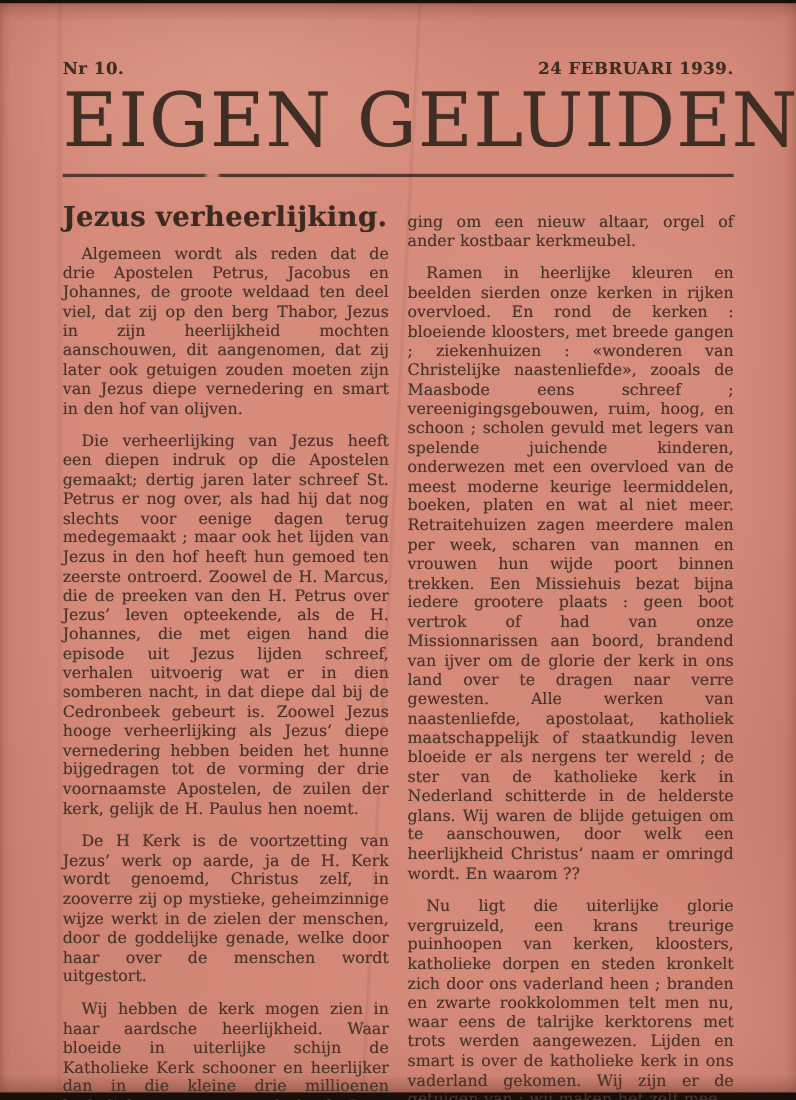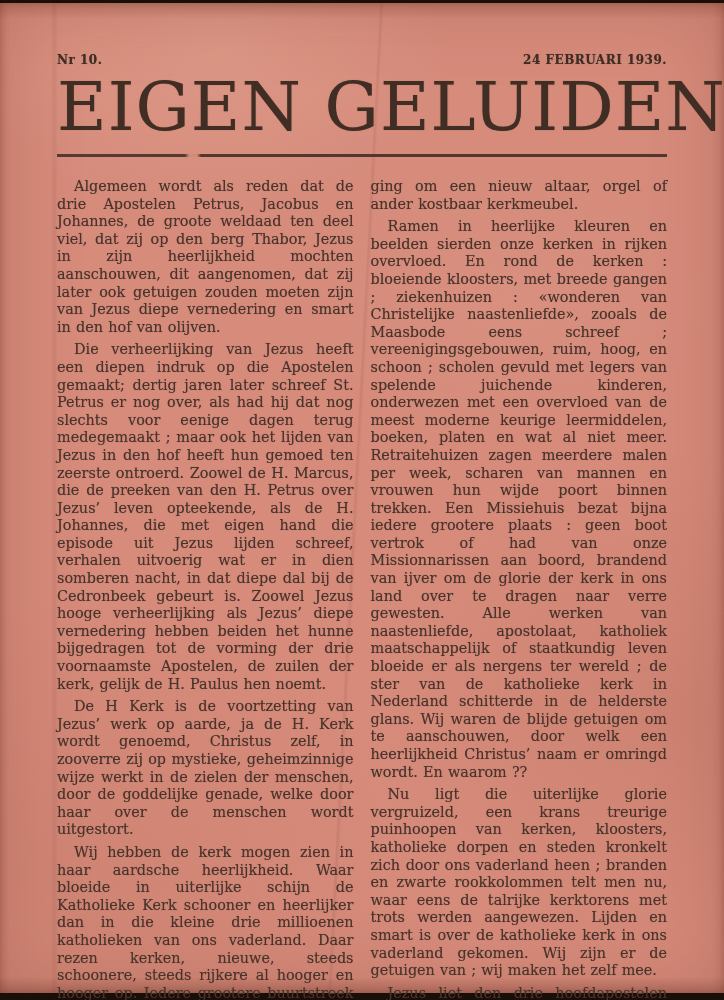--- a/index.html
+++ b/index.html
@@ -31,21 +31,21 @@
   }
   .content {
     position: relative;
     padding: 50px 57px 0 57px;
     color: #49342c;
   }
   .masthead-row {
     display: flex;
     justify-content: space-between;
     align-items: baseline;
-    font-size: 12px;
+    font-size: 15px;
     font-weight: bold;
     letter-spacing: 0.5px;
     color: #3f2d24;
     text-shadow: 0 0 0.7px rgba(63,45,36,0.55);
   }
   .masthead {
     margin: 6px 0 0 0;
     font-size: 68px;
     font-weight: normal;
     line-height: 1.0;
@@ -71,21 +71,21 @@
   .col { flex: 1 1 0; min-width: 0; }
   .article-heading {
     margin: 0 0 9px 0;
     font-size: 25px;
     font-weight: bold;
     letter-spacing: 0.3px;
     color: #3c2a22;
     text-shadow: 0 0 0.8px rgba(60,42,34,0.5);
   }
   .col p {
-    margin: 0 0 5px 0;
+    margin: 12px 0 5px 0;
     font-size: 14.4px;
     line-height: 17.6px;
     text-align: justify;
     text-indent: 17px;
     word-spacing: 0.6px;
     color: #48342b;
     text-shadow: 0 0 0.7px rgba(72,52,43,0.5);
   }
   .col p.cont { text-indent: 0; }
 </style>
@@ -100,20 +100,21 @@
       <span>24 FEBRUARI 1939.</span>
     </div>
 
     <h1 class="masthead">EIGEN GELUIDEN</h1>
 
     <div class="rule"></div>
 
     <div class="columns">
 
       <div class="col">
+        <h2 class="article-heading">Jezus verheerlijking.</h2>
         <p>Algemeen wordt als reden dat de drie Apostelen Petrus, Jacobus en Johannes, de groote weldaad ten deel viel, dat zij op den berg Thabor, Jezus in zijn heerlijkheid mochten aanschouwen, dit aangenomen, dat zij later ook getuigen zouden moeten zijn van Jezus diepe vernedering en smart in den hof van olijven.</p>
         <p>Die verheerlijking van Jezus heeft een diepen indruk op die Apostelen gemaakt; dertig jaren later schreef St. Petrus er nog over, als had hij dat nog slechts voor eenige dagen terug medegemaakt ; maar ook het lijden van Jezus in den hof heeft hun gemoed ten zeerste ontroerd. Zoowel de H. Marcus, die de preeken van den H. Petrus over Jezus’ leven opteekende, als de H. Johannes, die met eigen hand die episode uit Jezus lijden schreef, verhalen uitvoerig wat er in dien somberen nacht, in dat diepe dal bij de Cedronbeek gebeurt is. Zoowel Jezus hooge verheerlijking als Jezus’ diepe vernedering hebben beiden het hunne bijgedragen tot de vorming der drie voornaamste Apostelen, de zuilen der kerk, gelijk de H. Paulus hen noemt.</p>
         <p>De H Kerk is de voortzetting van Jezus’ werk op aarde, ja de H. Kerk wordt genoemd, Christus zelf, in zooverre zij op mystieke, geheimzinnige wijze werkt in de zielen der menschen, door de goddelijke genade, welke door haar over de menschen wordt uitgestort.</p>
         <p>Wij hebben de kerk mogen zien in haar aardsche heerlijkheid. Waar bloeide in uiterlijke schijn de Katholieke Kerk schooner en heerlijker dan in die kleine drie millioenen katholieken van ons vaderland. Daar rezen kerken, nieuwe, steeds schoonere, steeds rijkere al hooger en hooger op. Iedere grootere buurtstreek bijna ontving zijn kerk. De mildadigheid der geloovigen kende geen grenzen, als het</p>
       </div>
 
       <div class="col">
         <p class="cont">ging om een nieuw altaar, orgel of ander kostbaar kerkmeubel.</p>
         <p>Ramen in heerlijke kleuren en beelden sierden onze kerken in rijken overvloed. En rond de kerken : bloeiende kloosters, met breede gangen ; ziekenhuizen : «wonderen van Christelijke naastenliefde», zooals de Maasbode eens schreef ; vereenigingsgebouwen, ruim, hoog, en schoon ; scholen gevuld met legers van spelende juichende kinderen, onderwezen met een overvloed van de meest moderne keurige leermiddelen, boeken, platen en wat al niet meer. Retraitehuizen zagen meerdere malen per week, scharen van mannen en vrouwen hun wijde poort binnen trekken. Een Missiehuis bezat bijna iedere grootere plaats : geen boot vertrok of had van onze Missionnarissen aan boord, brandend van ijver om de glorie der kerk in ons land over te dragen naar verre gewesten. Alle werken van naastenliefde, apostolaat, katholiek maatschappelijk of staatkundig leven bloeide er als nergens ter wereld ; de ster van de katholieke kerk in Nederland schitterde in de helderste glans. Wij waren de blijde getuigen om te aanschouwen, door welk een heerlijkheid Christus’ naam er omringd wordt. En waarom ??</p>
         <p>Nu ligt die uiterlijke glorie vergruizeld, een krans treurige puinhoopen van kerken, kloosters, katholieke dorpen en steden kronkelt zich door ons vaderland heen ; branden en zwarte rookkolommen telt men nu, waar eens de talrijke kerktorens met trots werden aangewezen. Lijden en smart is over de katholieke kerk in ons vaderland gekomen. Wij zijn er de getuigen van ; wij maken het zelf mee.</p>

